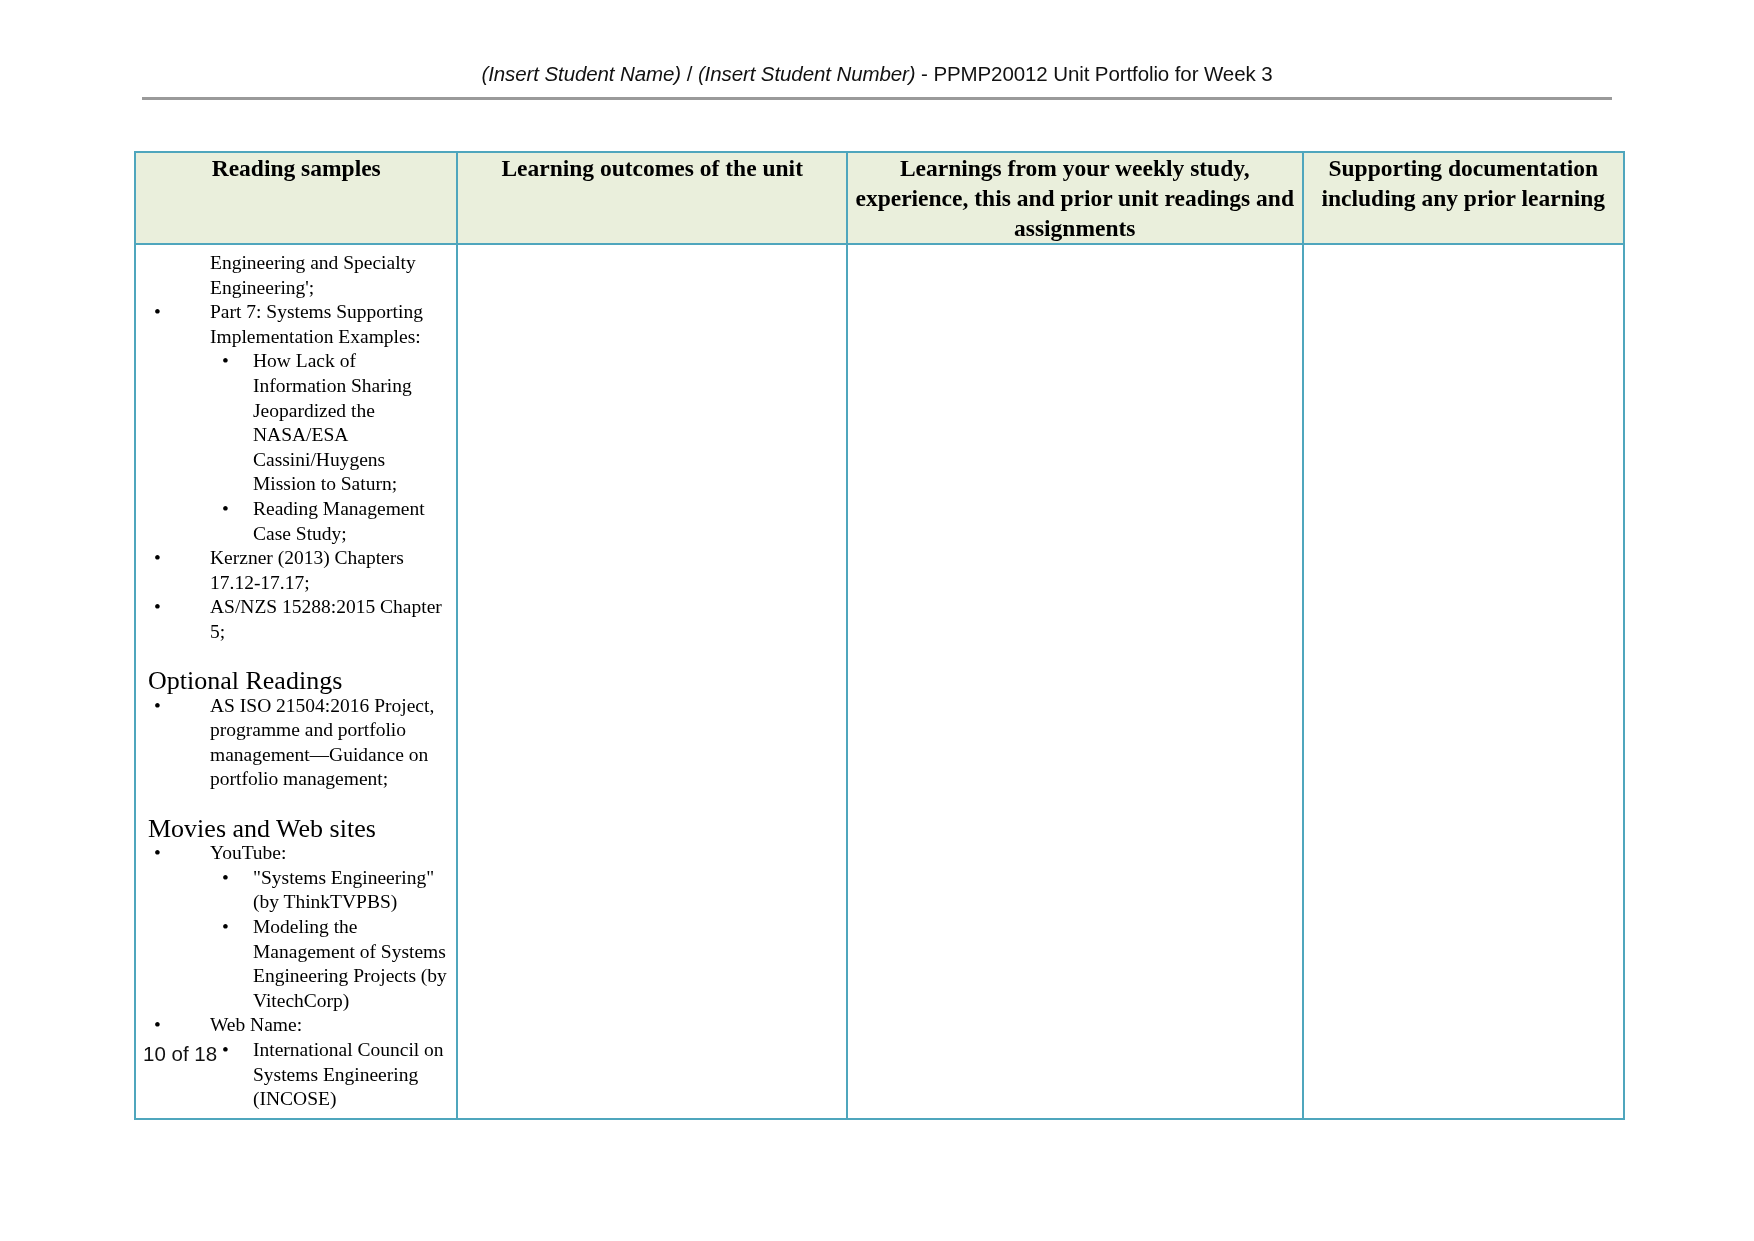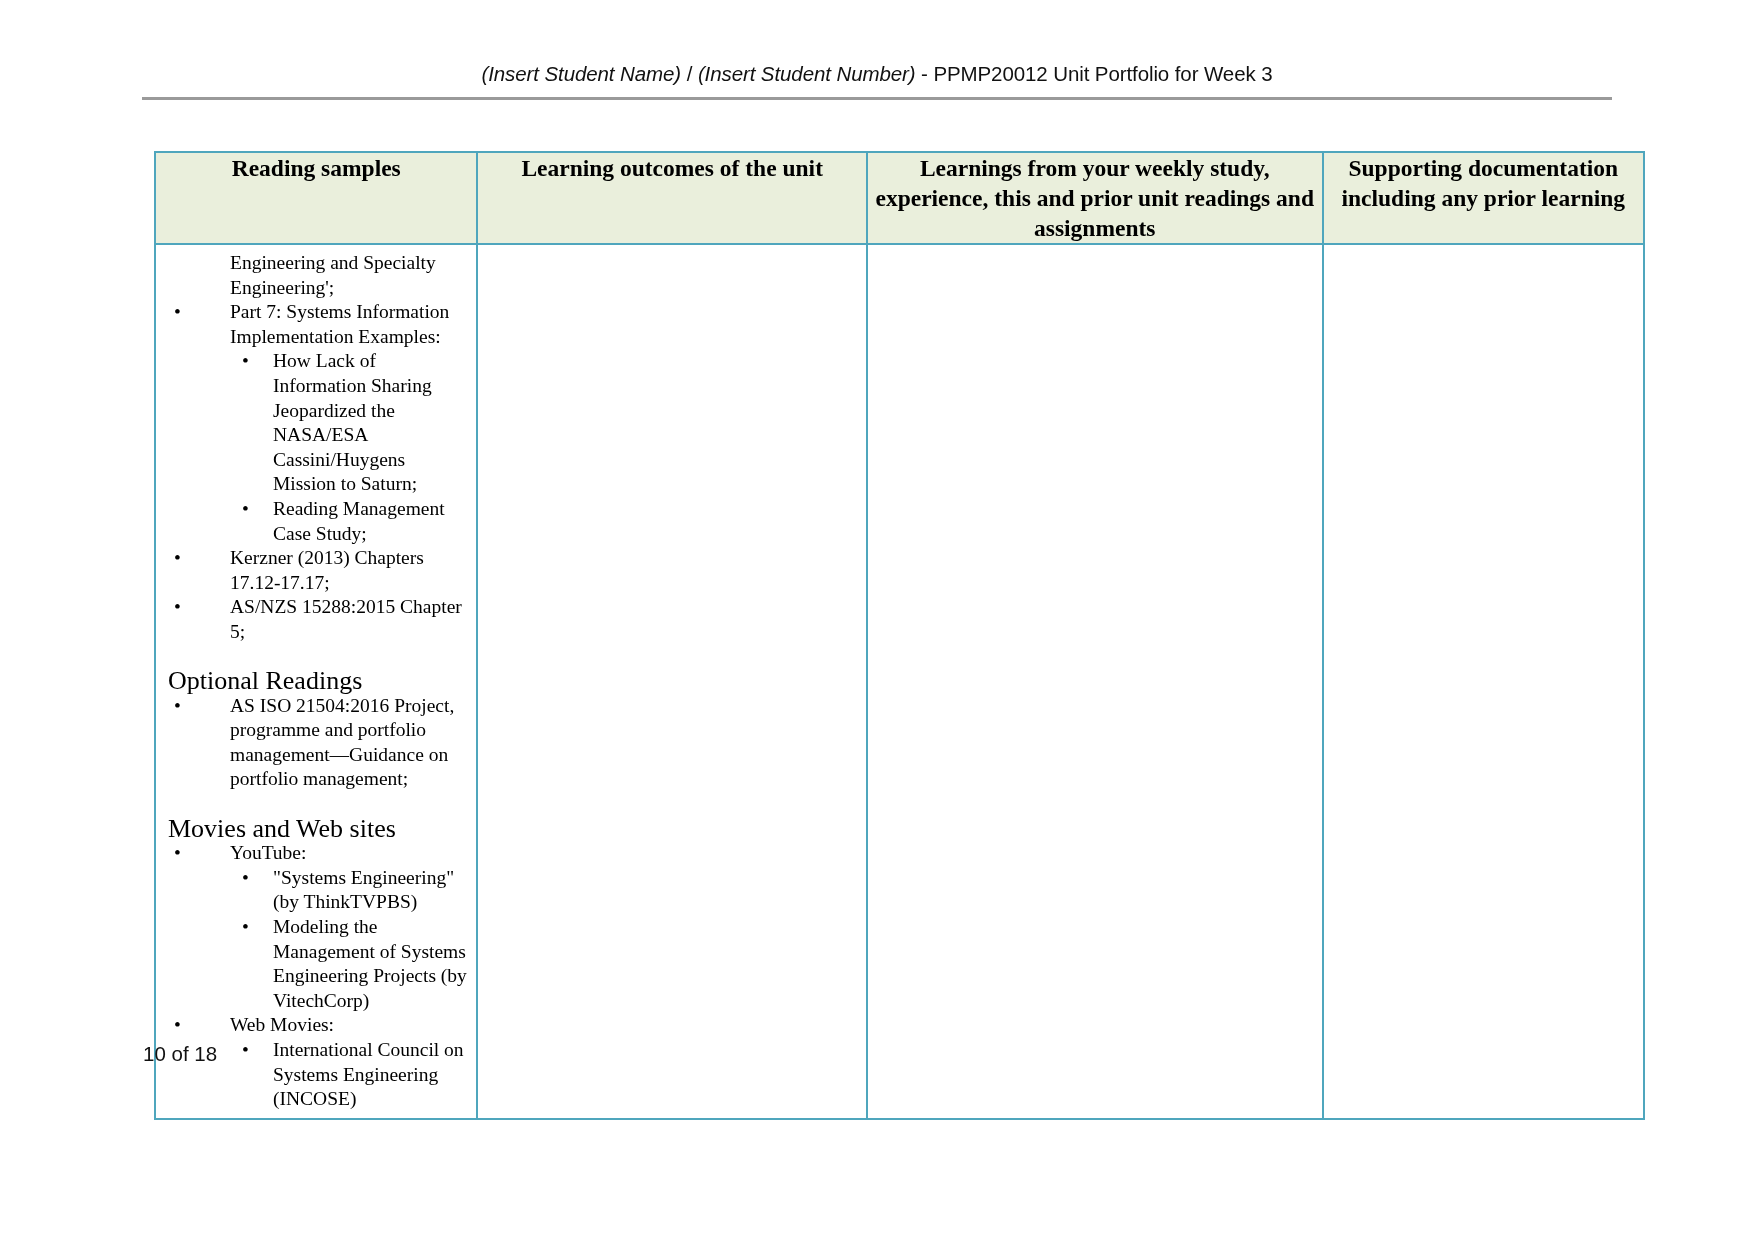--- a/index.html
+++ b/index.html
@@ -43,21 +43,21 @@
     left: 142px;
     top: 97px;
     width: 1470px;
     height: 3px;
     background: #9a9a9a;
   }
 
   
   .tbl {
     position: absolute;
-    left: 154px;
+    left: 134px;
     top: 151px;
     width: 1491px;
     border-collapse: collapse;
     table-layout: fixed;
   }
   .tbl td, .tbl th {
     border: 2px solid #4fa6bd;
     vertical-align: top;
     padding: 0;
   }
@@ -195,21 +195,21 @@
       <tr>
 
         <td class="bcell">
           <div class="body-inner">
 
             <div class="cont1">Engineering and Specialty Engineering';</div>
 
             <ul class="lvl1">
               <li>
                 <span class="bullet">•</span>
-                <span>Part 7: Systems Information Implementation Examples:</span>
+                <span>Part 7: Systems Supporting Implementation Examples:</span>
                 <ul class="lvl2">
                   <li>
                     <span class="bullet">•</span>
                     <span>How Lack of Information Sharing Jeopardized the NASA/ESA Cassini/Huygens Mission to Saturn;</span>
                   </li>
                   <li>
                     <span class="bullet">•</span>
                     <span>Reading Management Case Study;</span>
                   </li>
                 </ul>
@@ -247,21 +247,21 @@
                     <span>"Systems Engineering" (by ThinkTVPBS)</span>
                   </li>
                   <li>
                     <span class="bullet">•</span>
                     <span>Modeling the Management of Systems Engineering Projects (by VitechCorp)</span>
                   </li>
                 </ul>
               </li>
               <li>
                 <span class="bullet">•</span>
-                <span>Web Movies:</span>
+                <span>Web Name:</span>
                 <ul class="lvl2">
                   <li>
                     <span class="bullet">•</span>
                     <span>International Council on Systems Engineering (INCOSE)</span>
                   </li>
                 </ul>
               </li>
             </ul>
 
           </div>

